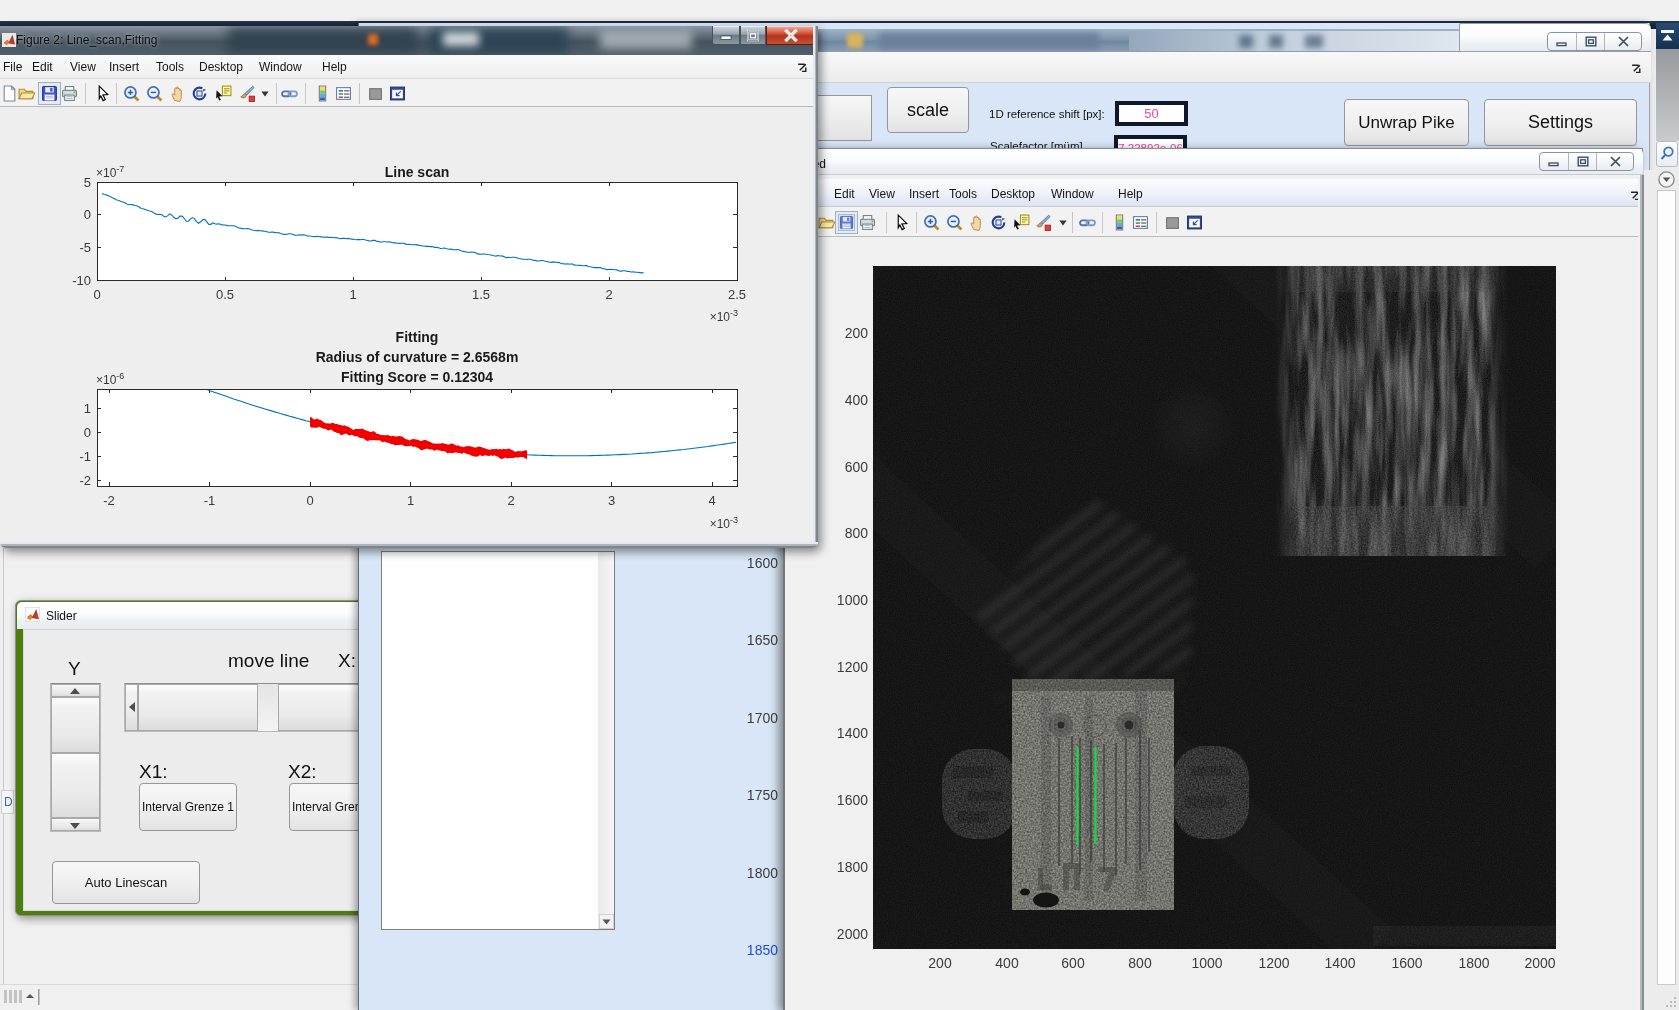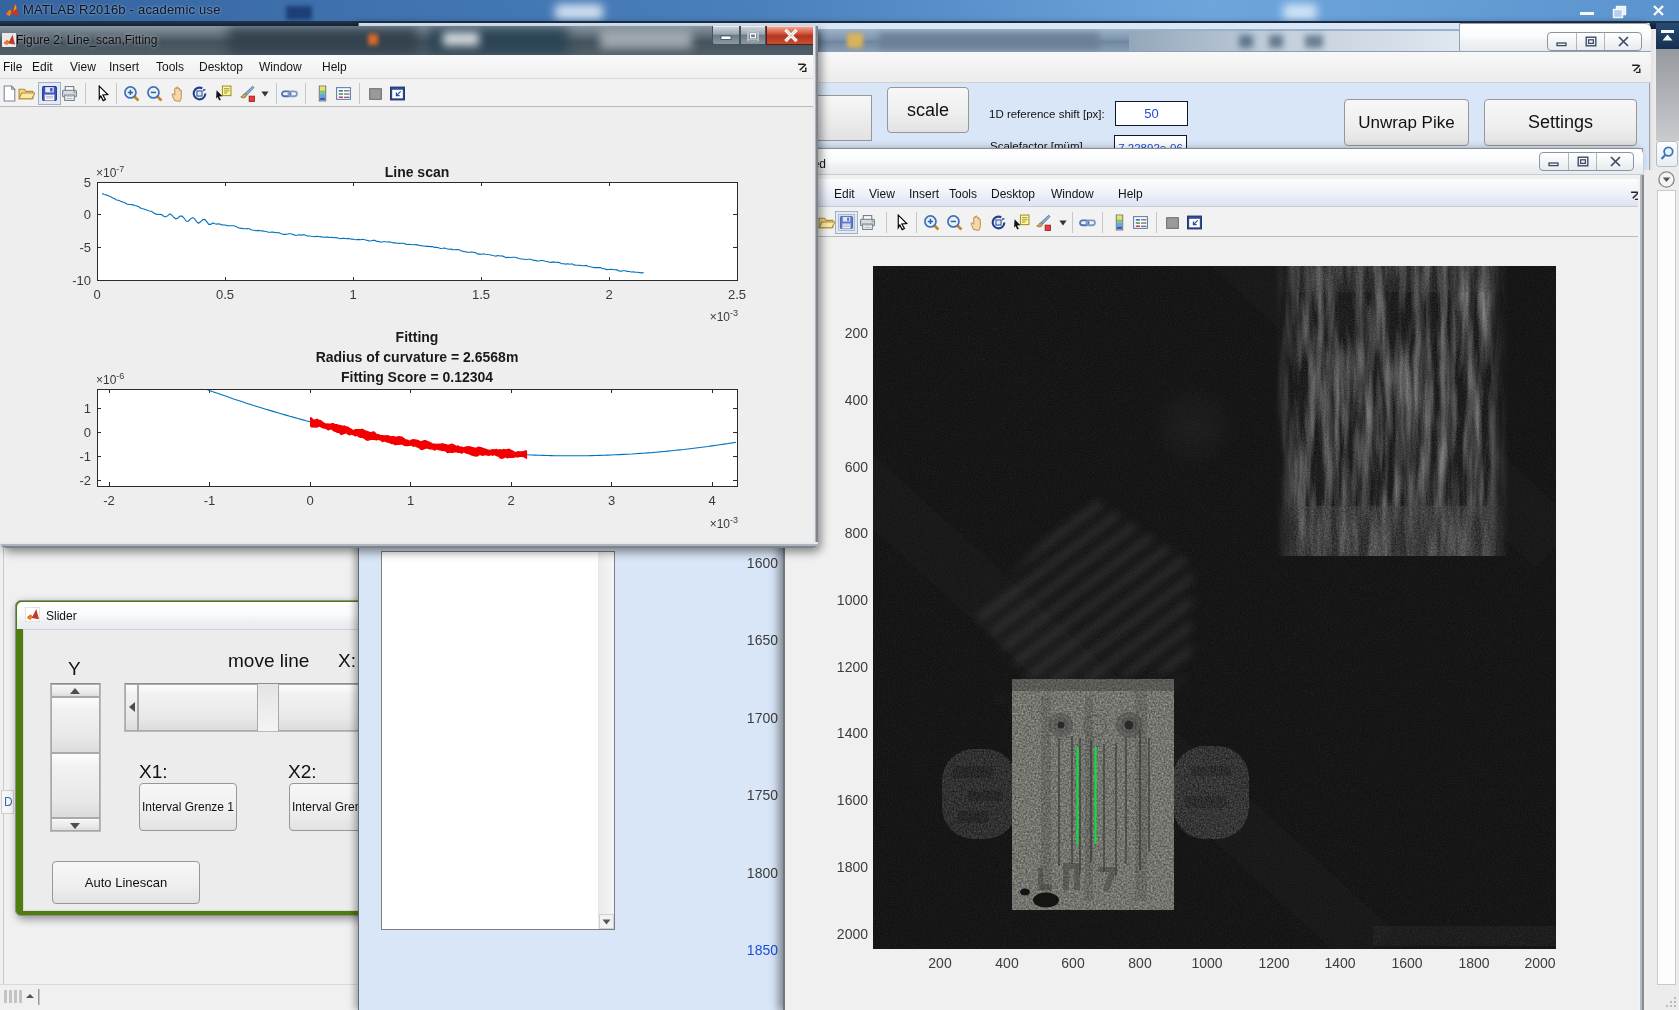--- a/index.html
+++ b/index.html
@@ -12,21 +12,21 @@
 
 .lightbar{background:linear-gradient(180deg,#ffffff 0%,#fafbfc 45%,#eef1f4 70%,#e7ebef 100%)}
 .capbtns{position:absolute;display:flex;border:1px solid #8b95a2;border-radius:4px;overflow:hidden;background:linear-gradient(180deg,#fff,#e8ecf0)}
 .capbtns .cb{width:28px;height:17px;display:flex;align-items:center;justify-content:center;border-left:1px solid #aeb6c0}
 .capbtns .cb:first-child{border-left:none}
 
 .menutxt{position:absolute;font-size:12px;color:#141414}
 .sep{position:absolute;width:1px;background:#c3c6ca;top:3px;height:22px}
 
 .mbutton{position:absolute;background:linear-gradient(180deg,#f7f7f7 0%,#efefef 55%,#e2e2e2 100%);border:1px solid #979797;border-radius:4px;color:#111;display:flex;align-items:center;justify-content:center;white-space:nowrap}
-.medit{position:absolute;background:#fff;border:1px solid #0f172a;color:#1d4ed8;display:flex;align-items:center;justify-content:center}
+.medit{position:absolute;background:#fff;border:4px solid #0f172a;color:#ec4899;display:flex;align-items:center;justify-content:center}
 .mlabel{position:absolute;color:#111}
 
 .sl-raised{position:absolute;background:linear-gradient(180deg,#fdfdfd 0%,#f2f2f2 18%,#e9e9e9 70%,#dcdcdc 100%);border:1px solid #a9a9a9}
 .sl-track{position:absolute;background:linear-gradient(180deg,#e4e4e4,#f4f4f4);border:1px solid #b9b9b9;border-top-color:#8f8f8f}
 </style></head><body>
 <div id="stage">
 
 <svg width="0" height="0" style="position:absolute">
       <defs>
 <symbol id="i-doc" viewBox="0 0 16 16">
@@ -106,39 +106,20 @@
 <symbol id="i-dock" viewBox="0 0 16 16">
           <rect x="1.5" y="2" width="13" height="12" fill="#2f4d9e" stroke="#1d2f66"></rect>
           <rect x="3" y="4.5" width="10" height="8" fill="#fff"></rect>
           <path d="M11 6l-4 4m0-3v3h3" stroke="#2f4d9e" stroke-width="1.2" fill="none"></path>
         </symbol>
 <symbol id="i-marrow" viewBox="0 0 10 10">
           <path d="M1 2h6M8 2l-5.5 5.5M4.5 8.5H8V5" fill="none" stroke="#222" stroke-width="1.3"></path>
         </symbol>
 </defs>
     </svg>
-<div class="abs" id="mainbar">
-      <svg class="abs" style="left:5px;top:3px" width="15" height="15" viewBox="0 0 16 16">
-        <path d="M1 10l4-3 2 2 4-8 4 13z" fill="#c0392b"></path>
-        <path d="M5 7l2 2-2 5-4-2z" fill="#e67e22"></path>
-        <path d="M11 1l1.5 4.5L9 9z" fill="#f39c12"></path>
-      </svg>
-      <span class="ttl">MATLAB R2016b - academic use</span>
-      <div class="abs" style="left:555px;top:4px;width:48px;height:16px;background:#e8f0fa;border-radius:4px;filter:blur(5px);opacity:.85"></div>
-      <div class="abs" style="left:1283px;top:4px;width:34px;height:16px;background:#dcebfa;border-radius:4px;filter:blur(5px);opacity:.9"></div>
-      <div class="abs" style="left:286px;top:6px;width:26px;height:14px;background:#1d3f77;filter:blur(2px)"></div>
-      <svg class="abs" style="left:1572px;top:0" width="104" height="21" viewBox="0 0 104 21">
-        <g stroke="#fdfdfd" stroke-width="1.6" fill="none" opacity=".96">
-          <line x1="8" y1="13.5" x2="22" y2="13.5" stroke-width="3"></line>
-          <rect x="44.5" y="6.5" width="9" height="8" fill="#eaf2fb" stroke="#fdfdfd" stroke-width="1.4"></rect>
-          <rect x="41.5" y="9.5" width="9" height="8" fill="#bcd2ea" stroke="#fdfdfd" stroke-width="1.4"></rect>
-          <path d="M82 6l9 9M91 6l-9 9" stroke-width="2.4"></path>
-        </g>
-      </svg>
-    </div>
     <div class="abs" id="darkstrip"></div>
     <div class="abs" style="left:1643px;top:29px;width:36px;height:981px;background:#ececec"></div>
     <div class="abs" style="left:1656px;top:23px;width:23px;height:26px;background:linear-gradient(180deg,#274a74,#16304f)"></div>
     <svg class="abs" style="left:1660px;top:28px" width="15" height="15" viewBox="0 0 15 15">
       <rect x="1" y="2" width="13" height="3" fill="#f4f8fc"></rect>
       <path d="M7.5 6.5l5 6h-10z" fill="#f4f8fc"></path>
     </svg>
     <div class="abs" style="left:1656px;top:49px;width:23px;height:92px;background:linear-gradient(180deg,#96999d,#c9cccf)"></div>
     <div class="abs" style="left:1656px;top:141px;width:22px;height:26px;background:linear-gradient(180deg,#fdfdfd,#e9edf2);border:1px solid #b6bcc4;border-radius:3px"></div>
     <svg class="abs" style="left:1659px;top:145px" width="17" height="17" viewBox="0 0 17 17">

